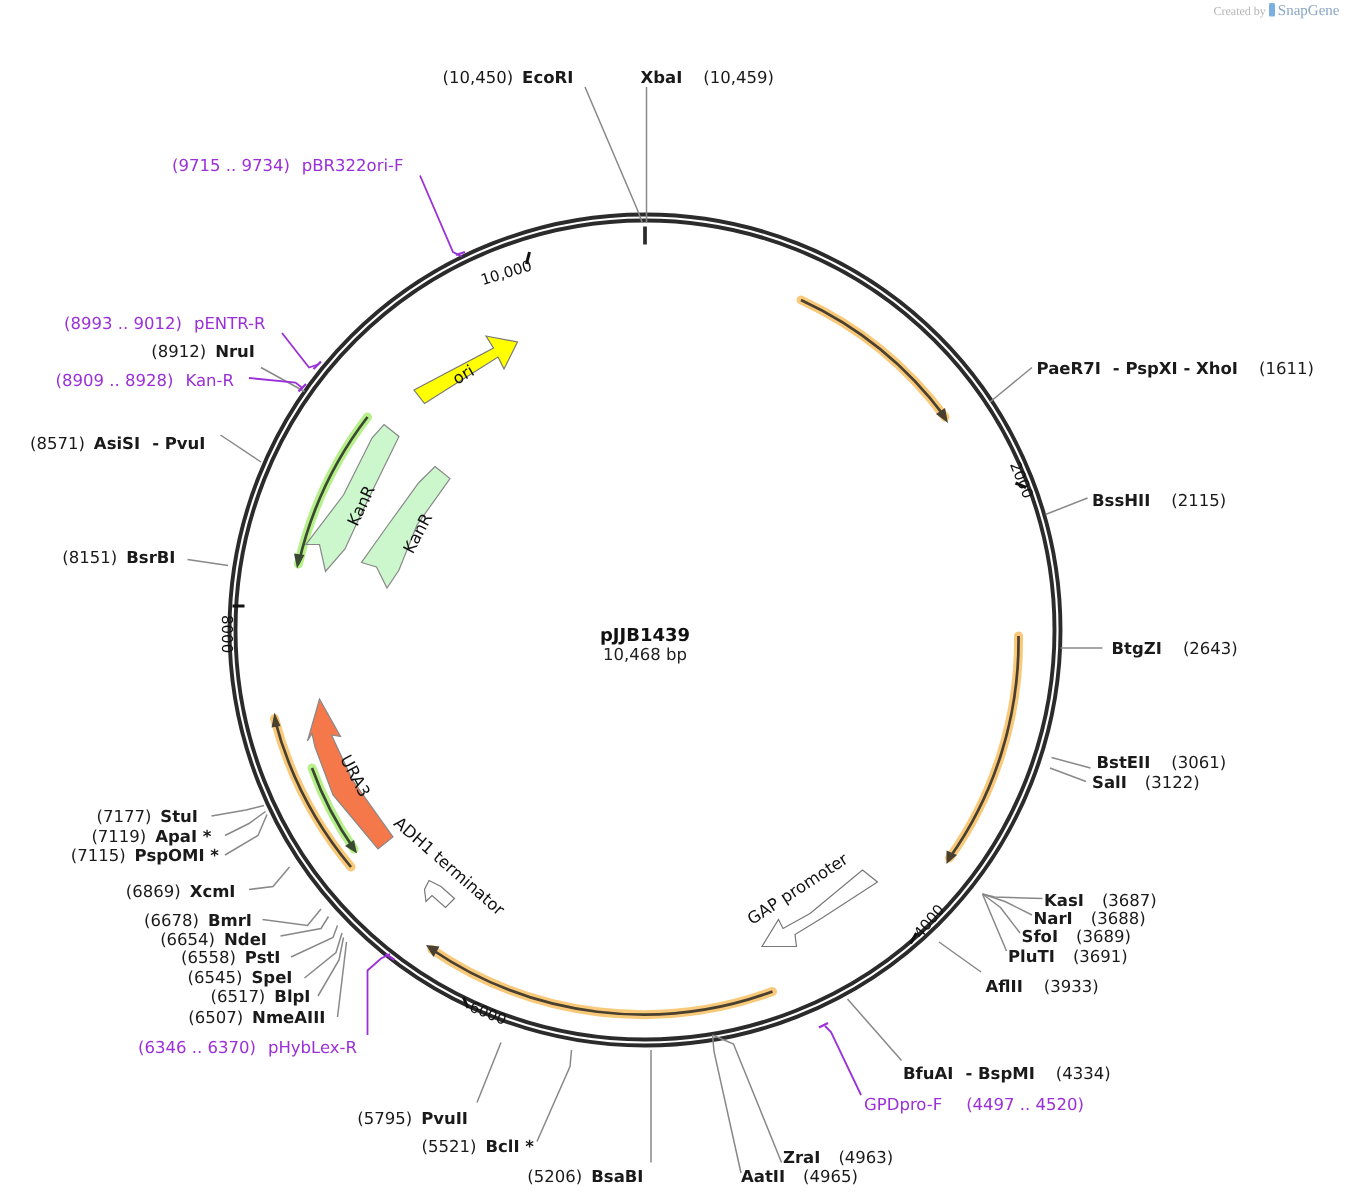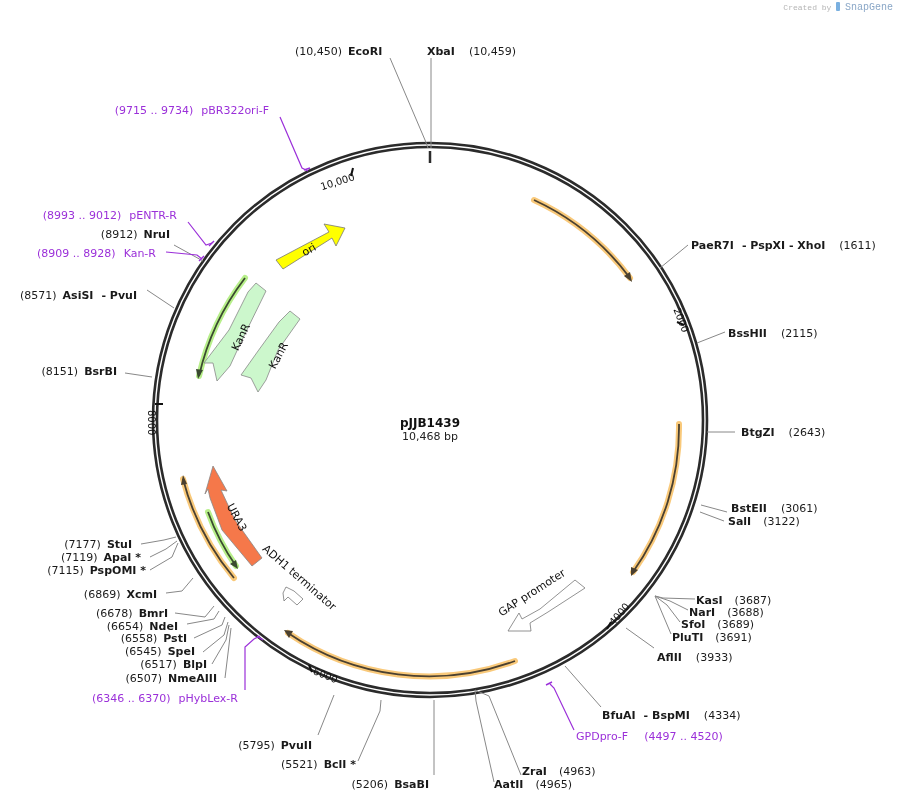--- a/index.html
+++ b/index.html
@@ -6,21 +6,21 @@
   body { width: 903px; height: 801px; position: relative; overflow: hidden; font-family: "DejaVu Sans", sans-serif; }
   svg { position: absolute; left: 0; top: 0; }
   .lbl { font-family: "DejaVu Sans", sans-serif; font-size: 11px; fill: #1a1a1a; }
   .enz { font-weight: bold; }
   .pos { font-weight: normal; }
   .primer { fill: #9b30d9; font-size: 11px; font-family: "DejaVu Sans", sans-serif; }
   .tick-lbl { font-size: 10px; fill: #111; font-family: "DejaVu Sans", sans-serif; }
   .feat-lbl { font-size: 11px; fill: #111; font-family: "DejaVu Sans", sans-serif; }
   .title { font-size: 12px; font-weight: bold; fill: #111; font-family: "DejaVu Sans", sans-serif; }
   .sub { font-size: 11px; fill: #222; font-family: "DejaVu Sans", sans-serif; }
-  .credit { position: absolute; right: 10px; top: 2px; font-size: 8px; color: #b5b5b5; font-family: Liberation Mono, monospace; }
+  .credit { position: absolute; right: 10px; top: 2px; font-size: 8px; color: #b5b5b5; font-family: Liberation Serif, serif; }
   .credit .brand { color: #8aa7c7; font-size: 10px; }
   .leader { stroke: #888; stroke-width: 1; fill: none; }
   .pleader { stroke: #9b30d9; stroke-width: 1.2; fill: none; }
 </style>
 </head>
 <body>
 
 <div class="credit">
   <span>Created by</span>
   <span style="display:inline-block;width:4px;height:9px;background:#7ab0e0;border-radius:1px;vertical-align:-1px;"></span>

